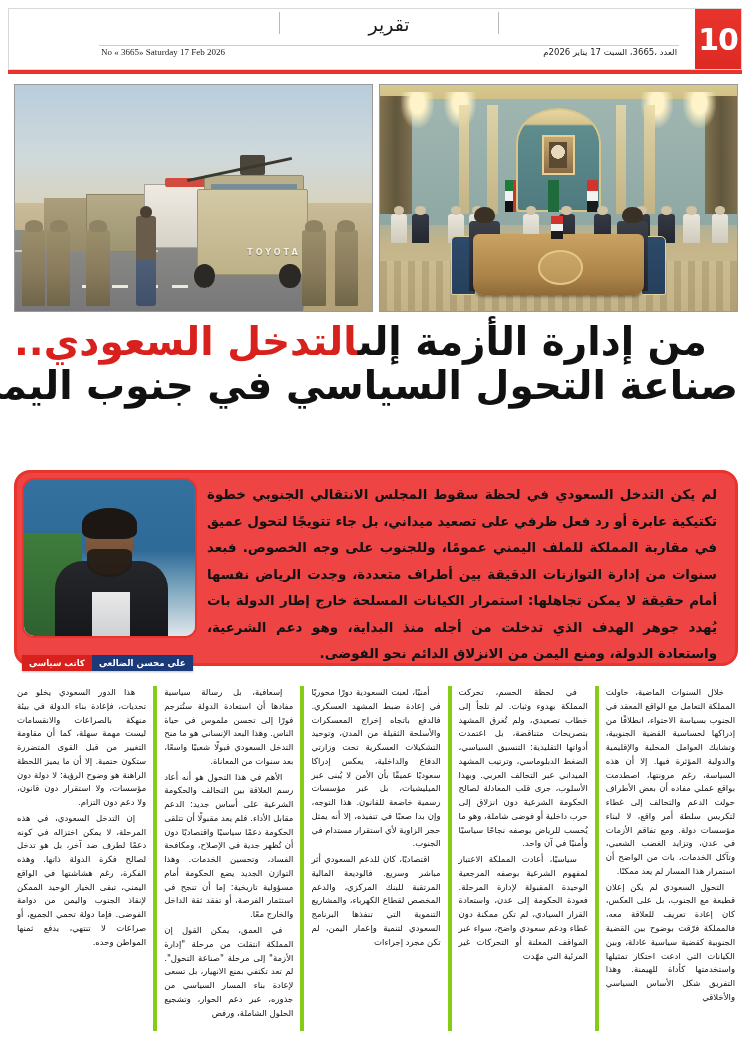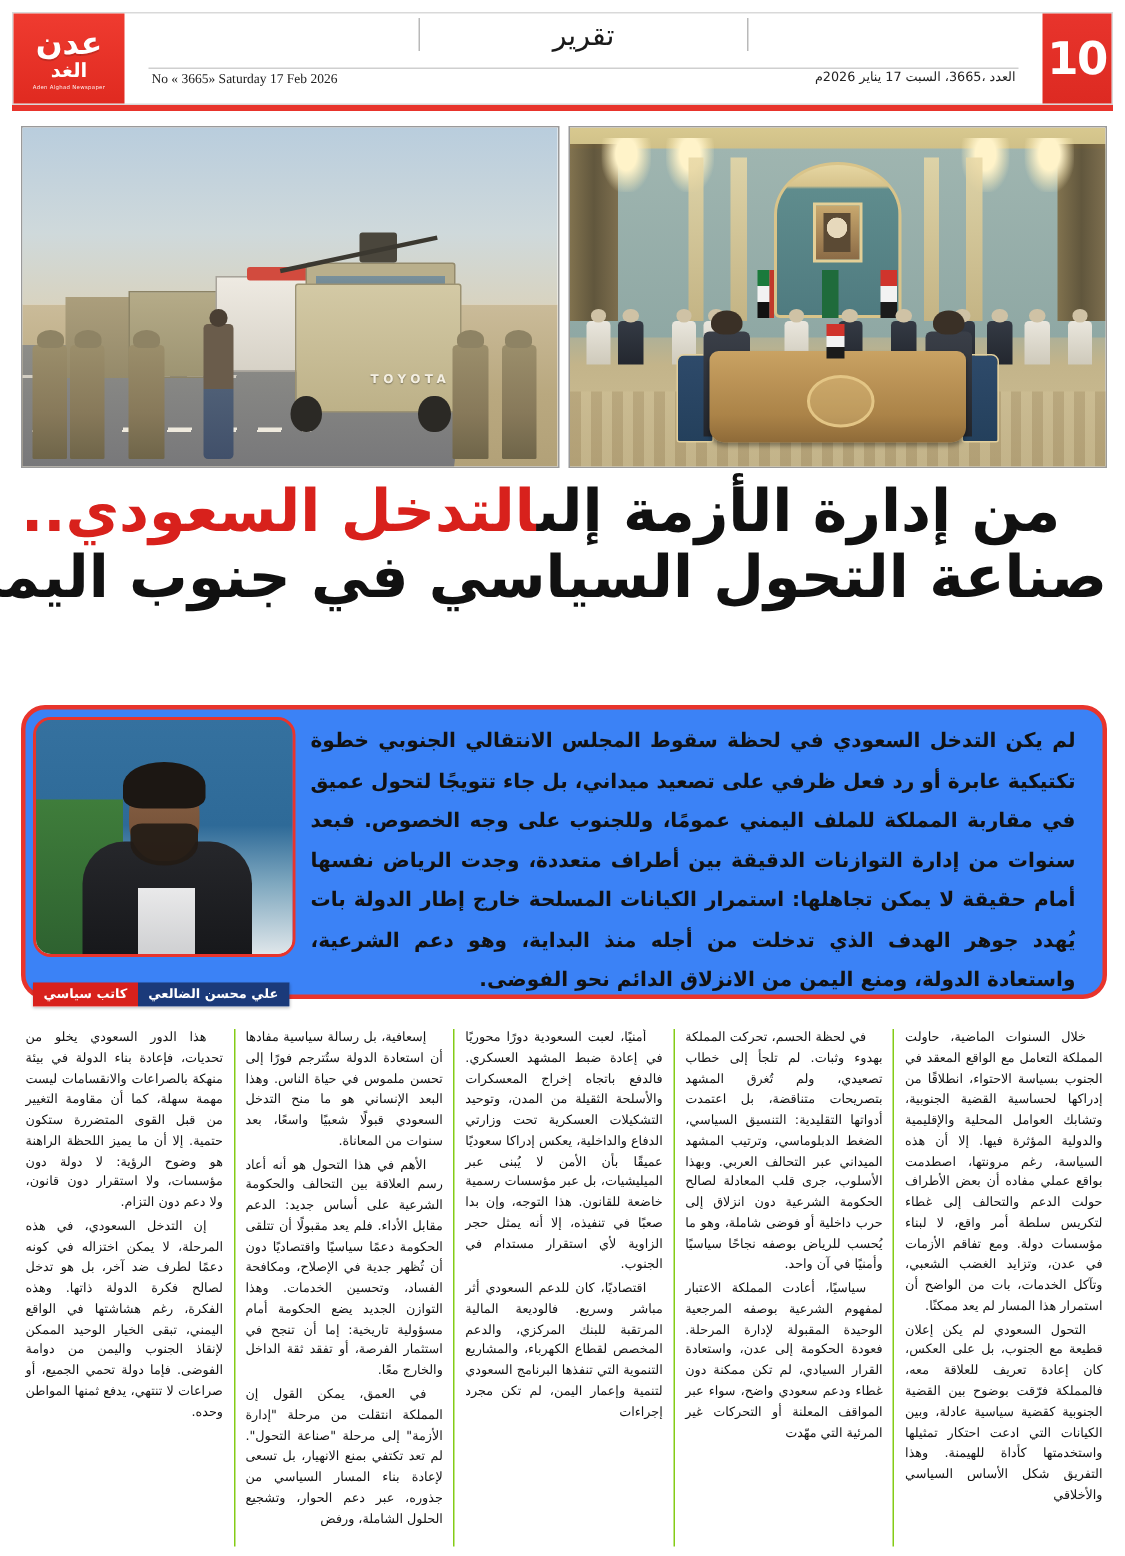--- a/index.html
+++ b/index.html
@@ -232,21 +232,21 @@
   
   .lead-wrap {
     position: absolute;
     top: 470px; left: 14px; right: 12px;
     height: 205px;
   }
   .lead-box {
     position: absolute;
     top: 0; right: 0; left: 0;
     height: 196px;
-    background: #3b82f6;
+    background: #ef4444;
     border: 3px solid #e8342c;
     border-radius: 16px;
   }
   .lead-text {
     position: absolute;
     top: 9px; right: 18px;
     width: 510px;
     direction: rtl;
     text-align: justify;
     font-size: 13.4px;
@@ -301,21 +301,21 @@
   .columns {
     position: absolute;
     top: 686px; left: 10px; right: 8px;
     bottom: 6px;
     display: flex;
     direction: rtl;
   }
   .col {
     flex: 1 1 0;
     padding: 0 7px;
-    border-left: 1px solid #84cc16;
+    border-left: 4px solid #84cc16;
     direction: rtl;
     text-align: justify;
     font-size: 8.5px;
     line-height: 1.62;
     color: #131313;
     overflow: hidden;
   }
   .col:last-child { border-left: none; }
   .col p { margin: 0 0 2px 0; text-indent: 11px; }
 </style>
@@ -330,27 +330,20 @@
 
     <div class="mast-center">
       <div class="mast-tick t1"></div>
       <div class="mast-tick t2"></div>
       <div class="mast-section">تقرير</div>
       <div class="mast-rule"></div>
       <div class="mast-date-ar">العدد ،3665، السبت 17 يناير 2026م</div>
       <div class="mast-date-en">No « 3665» Saturday  17  Feb 2026</div>
     </div>
 
-    <div class="mast-logo">
-      <div class="lg-main">عدن</div>
-      <div class="lg-sub">الغد</div>
-      <div class="lg-tiny">Aden
-Alghad
-Newspaper</div>
-    </div>
   </div>
   <div class="mast-redbar"></div>
 
   <div class="photos">
 
     <div class="photo">
       <div class="pal-bg"></div>
       <div class="pal-wall"></div>
       <div class="pal-curtain" style="left:0%;"></div>
       <div class="pal-curtain" style="right:0%;"></div>

